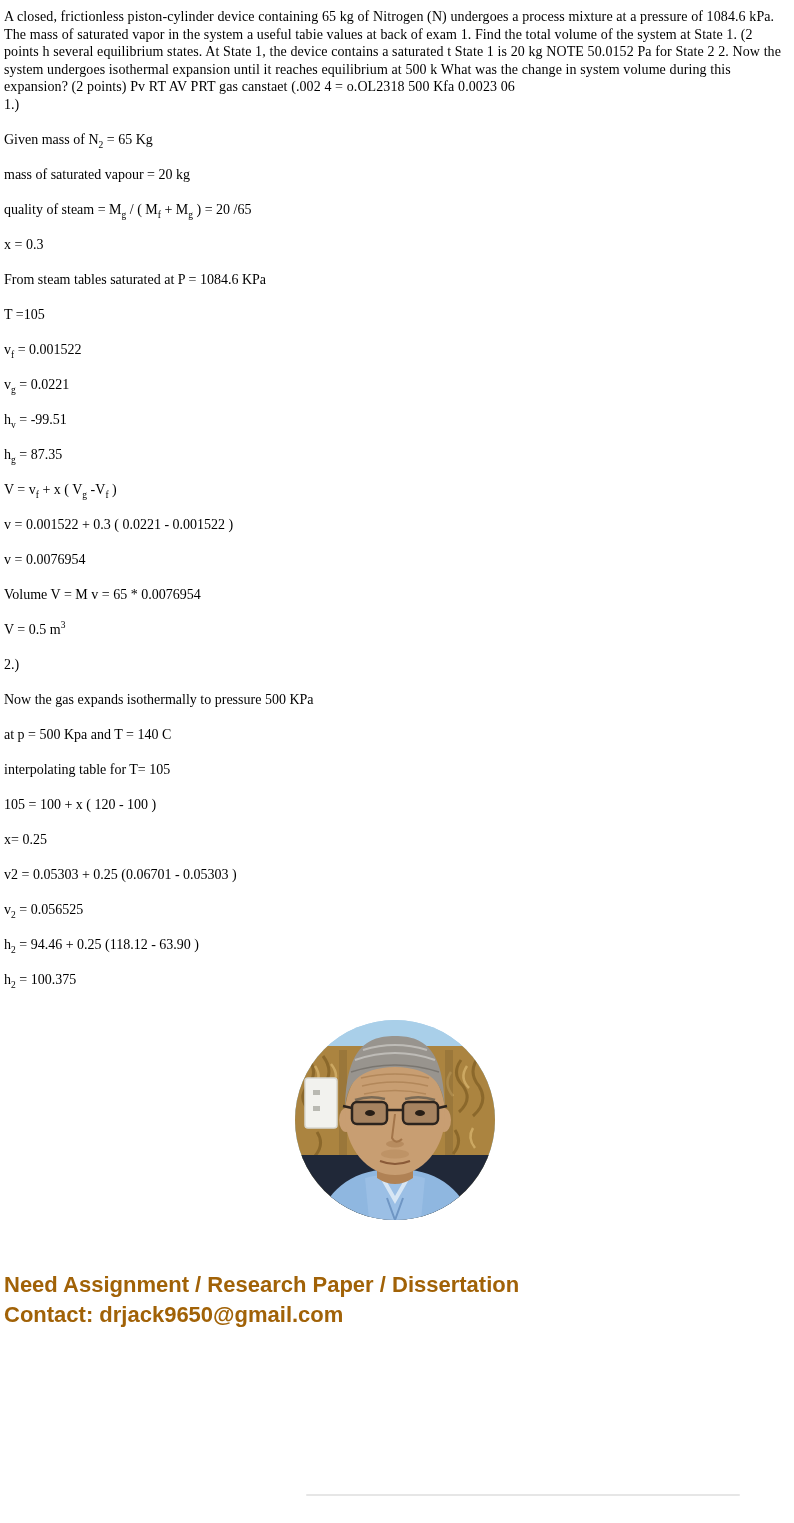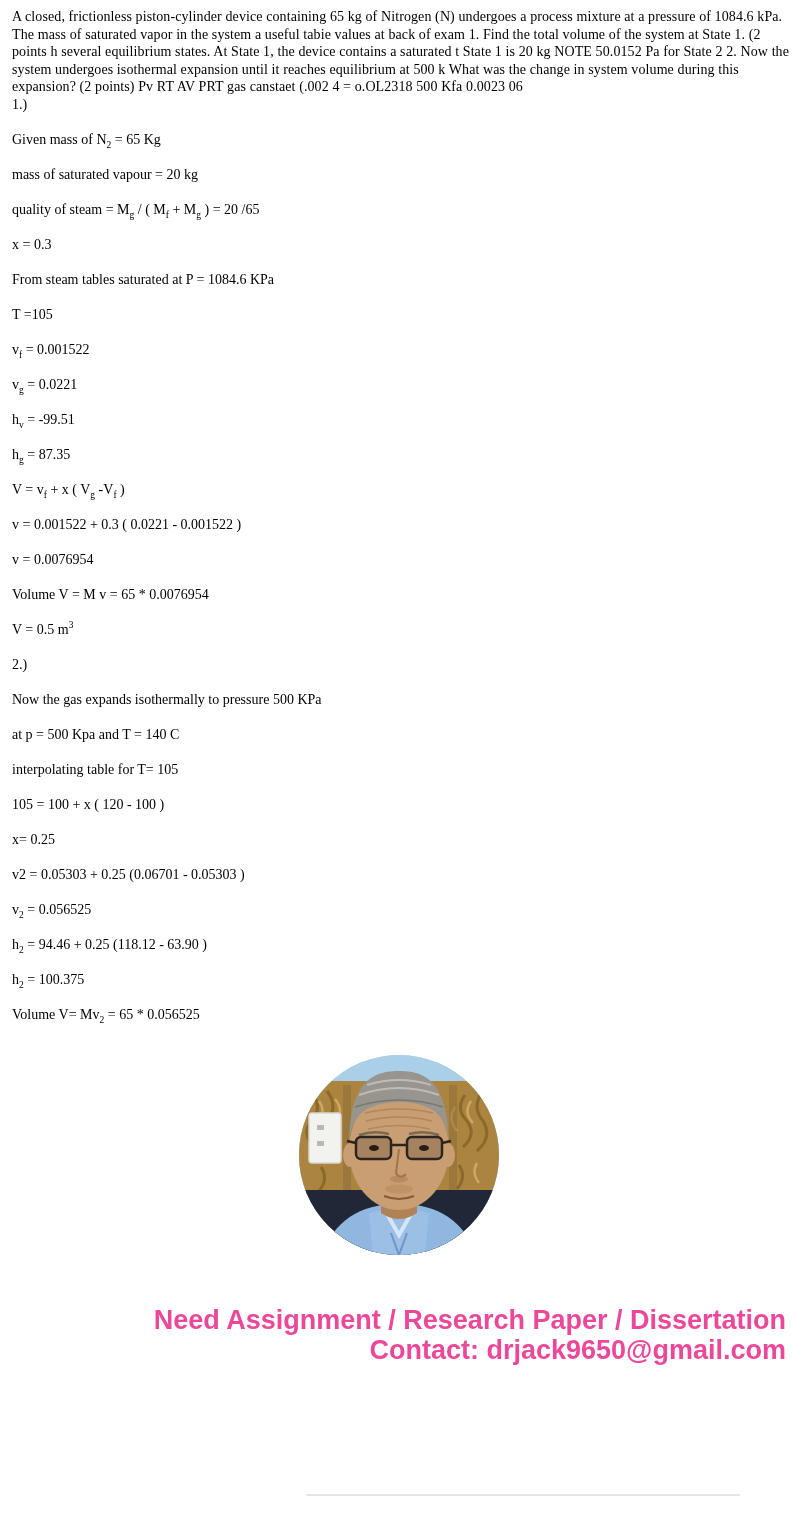--- a/index.html
+++ b/index.html
@@ -1,42 +1,42 @@
 <!DOCTYPE html>
 <html style="--sky: #a9cfe9; --wall: #ab8440; --wallDark: #7e5c22; --wallLight: #d4b26a; --dark: #202838; --skin: #c89e72; --skinDark: #b08255; --hair: #98948e; --shirt: #8fb7e0;"><head>
 <meta charset="utf-8">
 <style>
   html,body{margin:0;padding:0;}
   body{
     width:794px;height:1523px;background:#ffffff;color:#000;
     font-family:"Liberation Serif", serif;
     position:relative;overflow:hidden;
   }
-  .page{padding:8px 8px 0 12px;}
+  .page{padding:8px 8px 0 4px;}
   .problem{
     font-size:14px;line-height:17.6px;margin:0;width:778px;
     letter-spacing:0.1px;
   }
   .solution-heading{
     font-size:15.5px;font-weight:700;margin:26px 0 18px 0;
   }
   .sline{
     font-size:14px;line-height:17px;margin:0 0 18px 0;white-space:pre-wrap;
   }
   .sline sub{font-size:9.5px;line-height:0;}
   .sline sup{font-size:9.5px;line-height:0;}
   .avatar-wrap{
     width:200px;height:200px;margin:32px auto 0 auto;
     border-radius:50%;overflow:hidden;position:relative;background:var(--sky,#a9cfe9);
   }
   .avatar-wrap svg{display:block;width:200px;height:200px;}
   .footer{
-    margin-top:50px;text-align:right;
+    margin-top:50px;text-align:left;
     font-family:"Liberation Sans", sans-serif;font-weight:700;
-    font-size:27px;line-height:30px;color:#ec4899;letter-spacing:0px;
+    font-size:22px;line-height:30px;color:#a16207;letter-spacing:0px;
   }
   .bottom-line{
     position:absolute;left:306px;top:1494px;width:434px;height:2px;
     background:#e6e6e6;border-radius:2px;
   }
   
   .c-sky{fill:var(--sky);}
   .c-wall{fill:var(--wall);}
   .c-wall-stroke{stroke:var(--wallDark);fill:none;}
   .c-wall-light{stroke:var(--wallLight);fill:none;}
@@ -74,21 +74,20 @@
       <p class="sline"><span>2.)</span></p>
       <p class="sline"><span>Now the gas expands isothermally to pressure 500 KPa</span></p>
       <p class="sline"><span>at p = 500 Kpa and T = 140 C</span></p>
       <p class="sline"><span>interpolating table for T= 105</span></p>
       <p class="sline"><span>105 = 100 + x ( 120 - 100 )</span></p>
       <p class="sline"><span>x= 0.25</span></p>
       <p class="sline"><span>v2 = 0.05303 + 0.25 (0.06701 - 0.05303 )</span></p>
       <p class="sline"><span>v</span><sub>2</sub><span> = 0.056525</span></p>
       <p class="sline"><span>h</span><sub>2</sub><span> = 94.46 + 0.25 (118.12 - 63.90 )</span></p>
       <p class="sline"><span>h</span><sub>2</sub><span> = 100.375</span></p>
-      <p class="sline"><span>Volume V= Mv</span><sub>2</sub><span> = 65 * 0.056525</span></p>
     </div>
 
   <div class="avatar-wrap">
     <svg viewBox="0 0 200 200" aria-hidden="true">
 
       <rect class="c-sky" x="0" y="0" width="200" height="200"></rect>
 
       <rect class="c-wall" x="0" y="26" width="200" height="174"></rect>
       <path class="c-wall-stroke" stroke-width="3" opacity="0.7" d="M14,40 q10,14 -2,26 q-10,14 4,26 M28,36 q12,16 0,30 q-10,16 6,30 M166,40 q-10,14 2,26 q10,14 -4,26 M184,36 q-12,16 0,30 q10,16 -6,30 M160,110 q8,12 -2,24 M22,112 q8,12 -2,24"></path>
       <path class="c-wall-light" stroke-width="2.5" opacity="0.8" d="M20,46 q8,12 -2,22 M36,44 q10,12 0,24 M172,46 q-8,12 2,22 M156,52 q-8,12 2,24 M178,108 q-6,10 2,20"></path>

